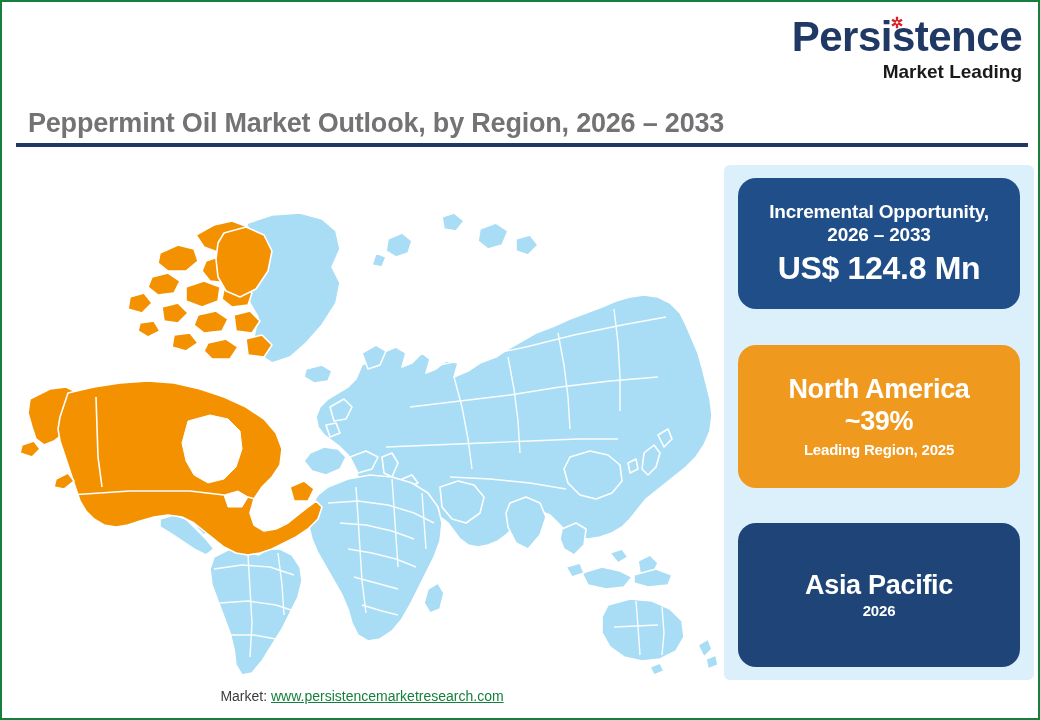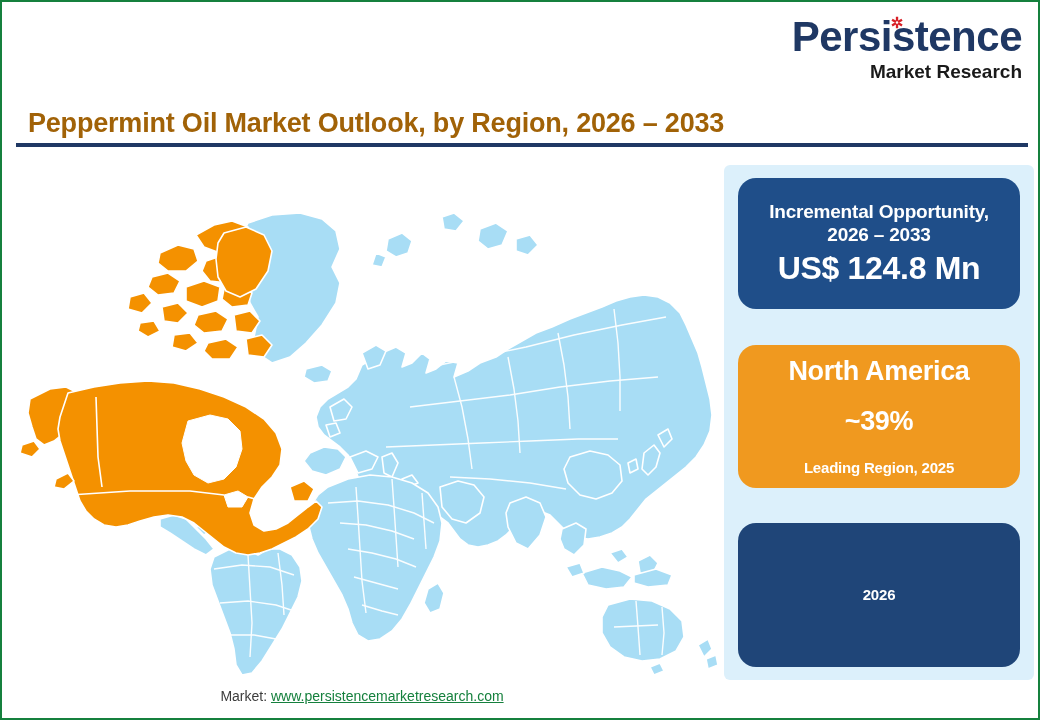--- a/index.html
+++ b/index.html
@@ -62,21 +62,21 @@
   }
 
   
   .title {
     position: absolute;
     left: 26px;
     top: 106px;
     font-family: "Liberation Sans Narrow", "Liberation Sans", sans-serif;
     font-weight: bold;
     font-size: 27px;
-    color: #a16207;
+    color: #737373;
     white-space: nowrap;
     letter-spacing: -0.2px;
   }
   .title-rule {
     position: absolute;
     left: 14px;
     top: 141px;
     width: 1012px;
     height: 4px;
     background: #1F3864;
@@ -122,21 +122,21 @@
     justify-content: center;
     text-align: center;
     color: #ffffff;
     padding: 10px 12px;
   }
   .card-navy { background: #1F4E89; }
   .card-navy.deep { background: #1F4578; }
   .card-orange { background: #F0991F; }
 
   .card-1 { height: 131px; }
-  .card-2 { height: 143px; gap: 18px; }
+  .card-2 { height: 143px; }
   .card-3 { height: 144px; }
 
   .line-sm {
     font-size: 19px;
     font-weight: bold;
     line-height: 1.22;
     letter-spacing: -0.2px;
   }
   .line-lg {
     font-size: 27px;
@@ -178,21 +178,21 @@
 </head>
 <body>
 
 <div class="infographic">
 
   <div class="logo-block">
     <div class="logo-word">
       <span>Persistence</span>
       <span class="logo-dot">✲</span>
     </div>
-    <div class="logo-sub">Market Research</div>
+    <div class="logo-sub">Market Leading</div>
   </div>
 
   <div class="title">Peppermint Oil Market Outlook, by Region, 2026 – 2033</div>
   <div class="title-rule"></div>
 
   <div class="map-area">
     <svg viewBox="0 0 712 520" xmlns="http://www.w3.org/2000/svg">
       <g stroke="#ffffff" stroke-width="1.6" stroke-linejoin="round">
 
         <g fill="#A8DDF5">
@@ -372,20 +372,21 @@
       <div class="line-xl gap-top">US$ 124.8 Mn</div>
     </div>
 
     <div class="stat-card card-orange card-2">
       <div class="line-lg">North America</div>
       <div class="line-lg">~39%</div>
       <div class="line-md gap-top">Leading Region, 2025</div>
     </div>
 
     <div class="stat-card card-navy deep card-3">
+      <div class="line-lg">Asia Pacific</div>
       <div class="line-md">2026</div>
     </div>
 
   </div>
 
   <div class="source">
     <span>Market:</span>
     <a href="#">www.persistencemarketresearch.com</a>
   </div>
 

